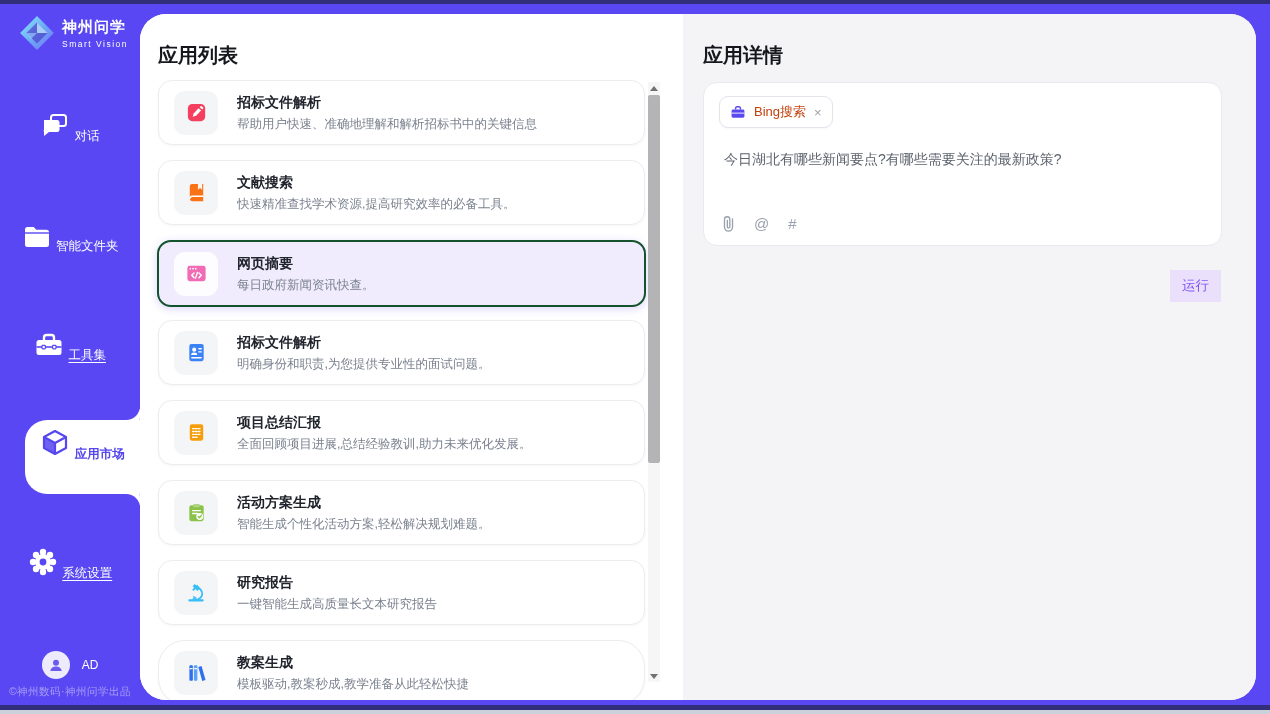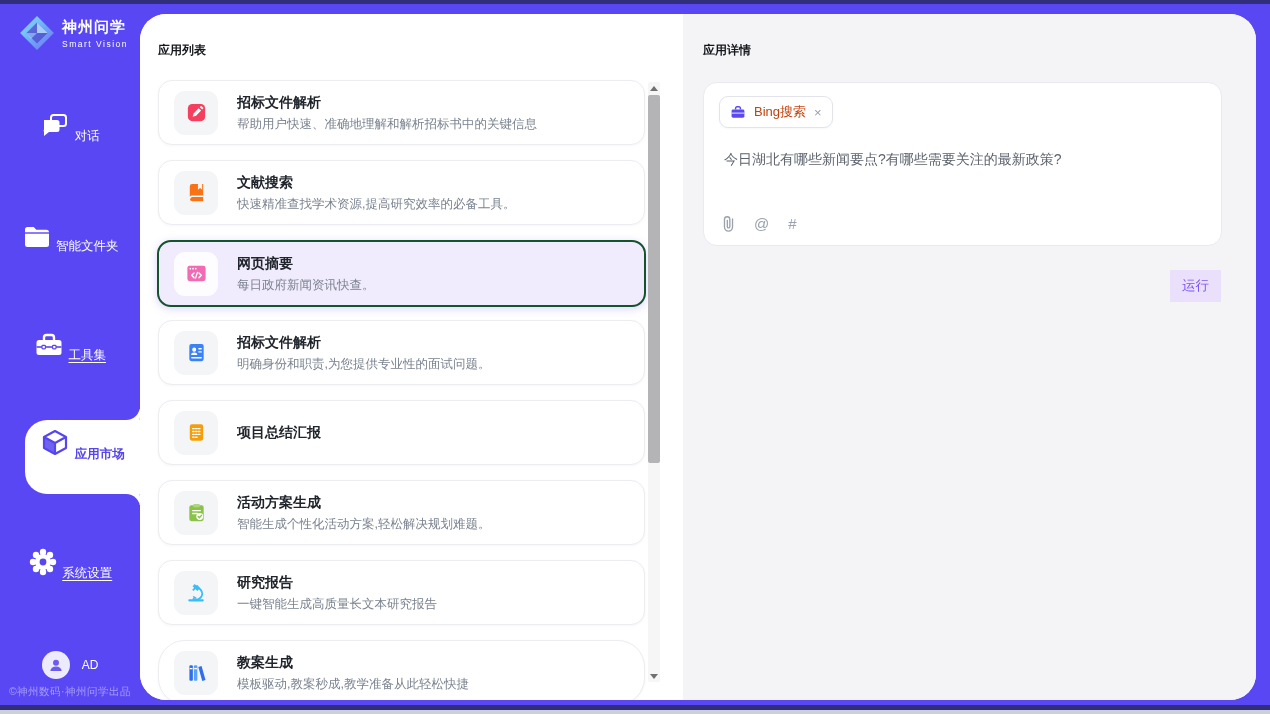--- a/index.html
+++ b/index.html
@@ -25,21 +25,21 @@
   .active-item .lbl{font-size:12.5px;display:inline-block;margin-top:4px;}
   .sb-user{position:absolute;left:0;width:140px;bottom:26px;display:flex;align-items:center;justify-content:center;color:#fff;}
   .avatar{width:28px;height:28px;border-radius:50%;background:#eceafb;display:flex;align-items:center;justify-content:center;margin-right:12px;}
   .sb-user .uname{font-size:12px;}
   .copyright{position:absolute;left:0;width:140px;bottom:6px;text-align:center;font-size:10.5px;color:rgba(255,255,255,0.45);letter-spacing:.5px;}
 
   
   .content{position:absolute;left:140px;top:14px;right:14px;bottom:14px;border-radius:26px;overflow:hidden;background:#fff;}
   .panel-list{position:absolute;left:0;top:0;bottom:0;width:543px;background:#fff;}
   .panel-detail{position:absolute;left:543px;top:0;bottom:0;right:0;background:#f4f4f6;}
-  .panel-title{position:absolute;top:28px;font-size:12px;font-weight:700;color:#15171c;}
+  .panel-title{position:absolute;top:28px;font-size:20px;font-weight:700;color:#15171c;}
   .panel-list .panel-title{left:18px;}
   .panel-detail .panel-title{left:20px;}
 
   
   .list{position:absolute;left:18px;top:66px;width:489px;bottom:0;}
   .card{position:absolute;left:0;width:485px;height:63px;background:#fff;border:1px solid #ececf1;border-radius:14px;box-shadow:0 1px 3px rgba(30,30,60,0.04);display:flex;align-items:center;cursor:pointer;}
   .card.selected{background:#f1ecfd;border:2px solid #14532d;box-shadow:0 2px 8px rgba(122,92,245,0.25);margin-left:-1px;}
   .app-ico{width:44px;height:44px;border-radius:11px;background:#f4f5f7;margin-left:15px;display:flex;align-items:center;justify-content:center;flex:0 0 auto;}
   .card.selected .app-ico{background:#fdfcff;}
   .app-texts{margin-left:19px;overflow:hidden;}
@@ -233,20 +233,21 @@
 
         <div class="card" style="top:320px;">
           <div class="app-ico">
             <svg width="23" height="23" viewBox="0 0 24 24">
               <rect x="5" y="3.5" width="14" height="17" rx="2.2" fill="#f59e0b"></rect>
               <path d="M8 8h8M8 11h8M8 14h8M8 17h5" stroke="#ffffff" stroke-width="1.4" stroke-dasharray="1.6 1.4" stroke-linecap="round"></path>
             </svg>
           </div>
           <div class="app-texts">
             <div class="app-title">项目总结汇报</div>
+            <div class="app-desc">全面回顾项目进展,总结经验教训,助力未来优化发展。</div>
           </div>
         </div>
 
         <div class="card" style="top:400px;">
           <div class="app-ico">
             <svg width="23" height="23" viewBox="0 0 24 24">
               <rect x="4.5" y="4.5" width="15" height="16.5" rx="2.2" fill="#8bc34a"></rect>
               <rect x="8.6" y="3" width="6.8" height="3.6" rx="1.2" fill="#aed581"></rect>
               <path d="M8 10h8M8 13h5" stroke="#ffffff" stroke-width="1.4" stroke-linecap="round"></path>
               <circle cx="15.4" cy="16.2" r="3.6" fill="#ffffff"></circle>

